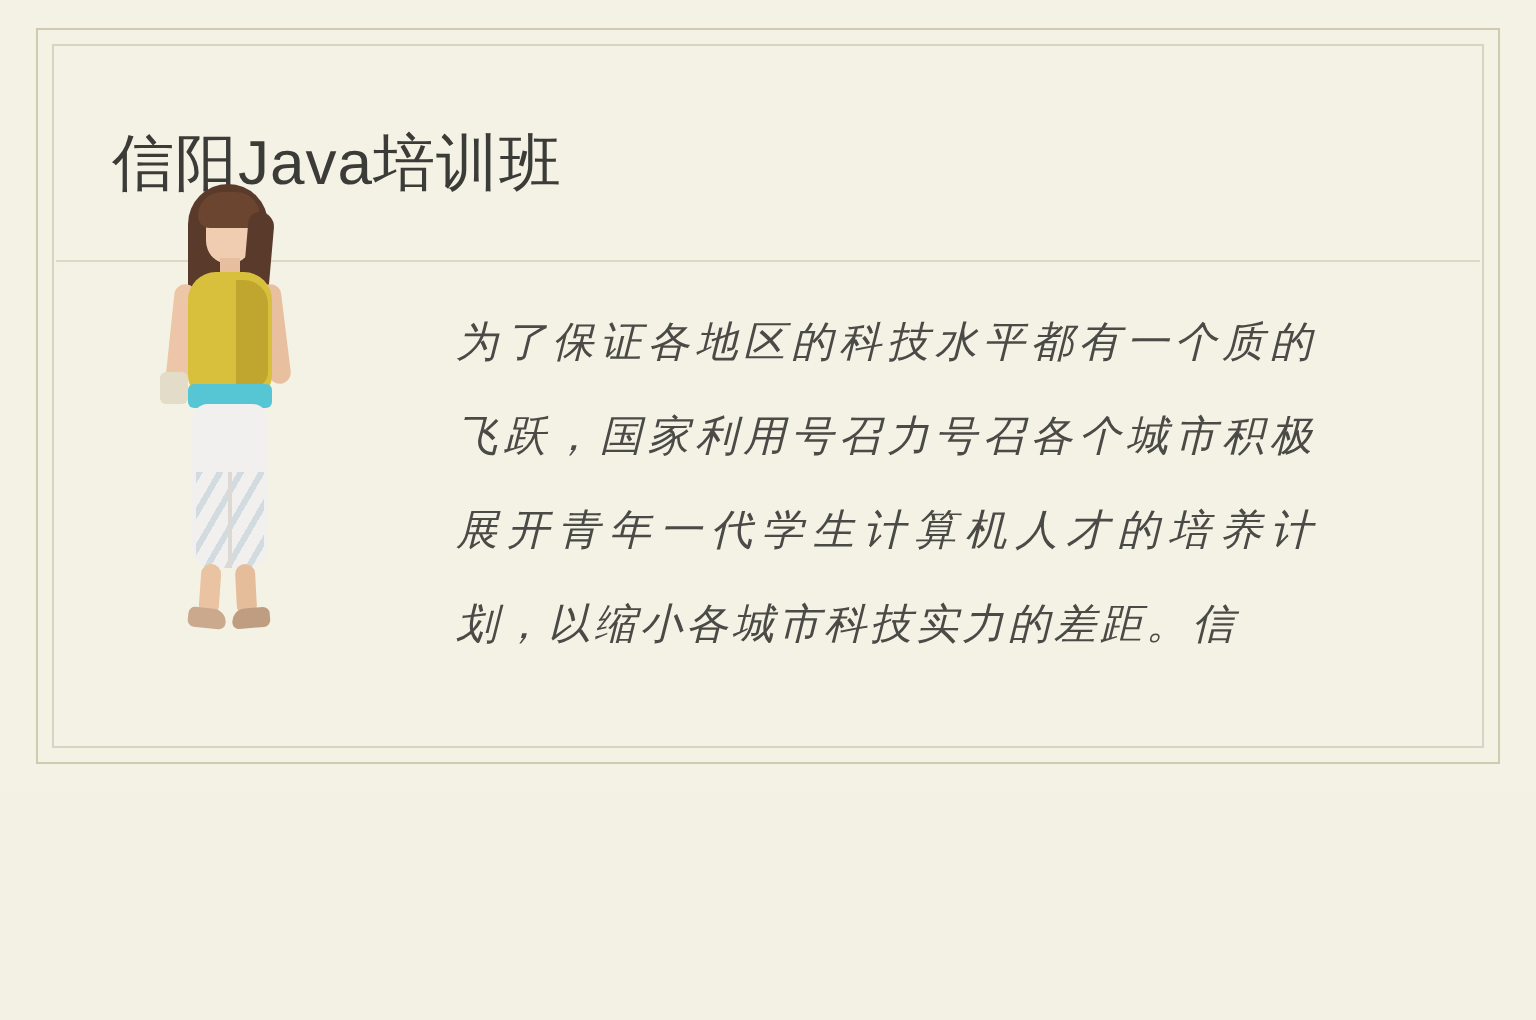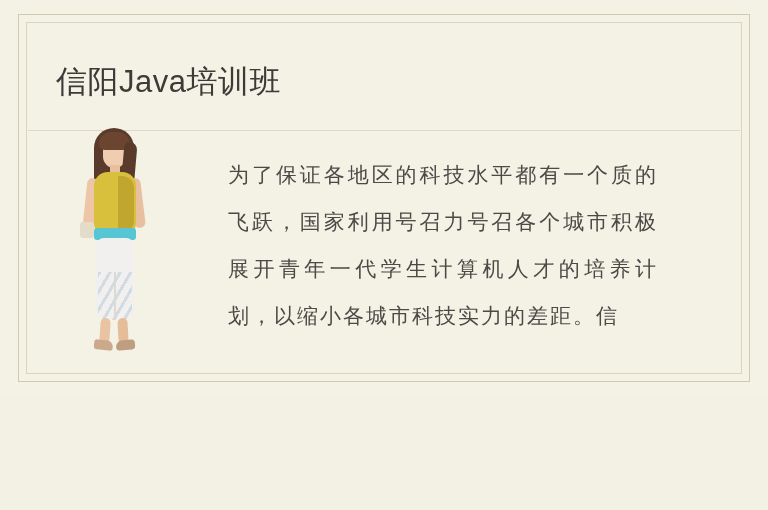--- a/index.html
+++ b/index.html
@@ -58,21 +58,22 @@
     height: 1px;
     background: #ddd9c4;
   }
   .content {
     position: absolute;
     left: 56px;
     top: 150px;
     right: 56px;
     bottom: 60px;
     display: flex;
-    align-items: center;
+    align-items: flex-end;
+    font-style: italic;
   }
   .figure {
     position: relative;
     width: 120px;
     height: 250px;
     flex: 0 0 120px;
     margin-top: 8px;
   }
   
   .fig-hair-back {

